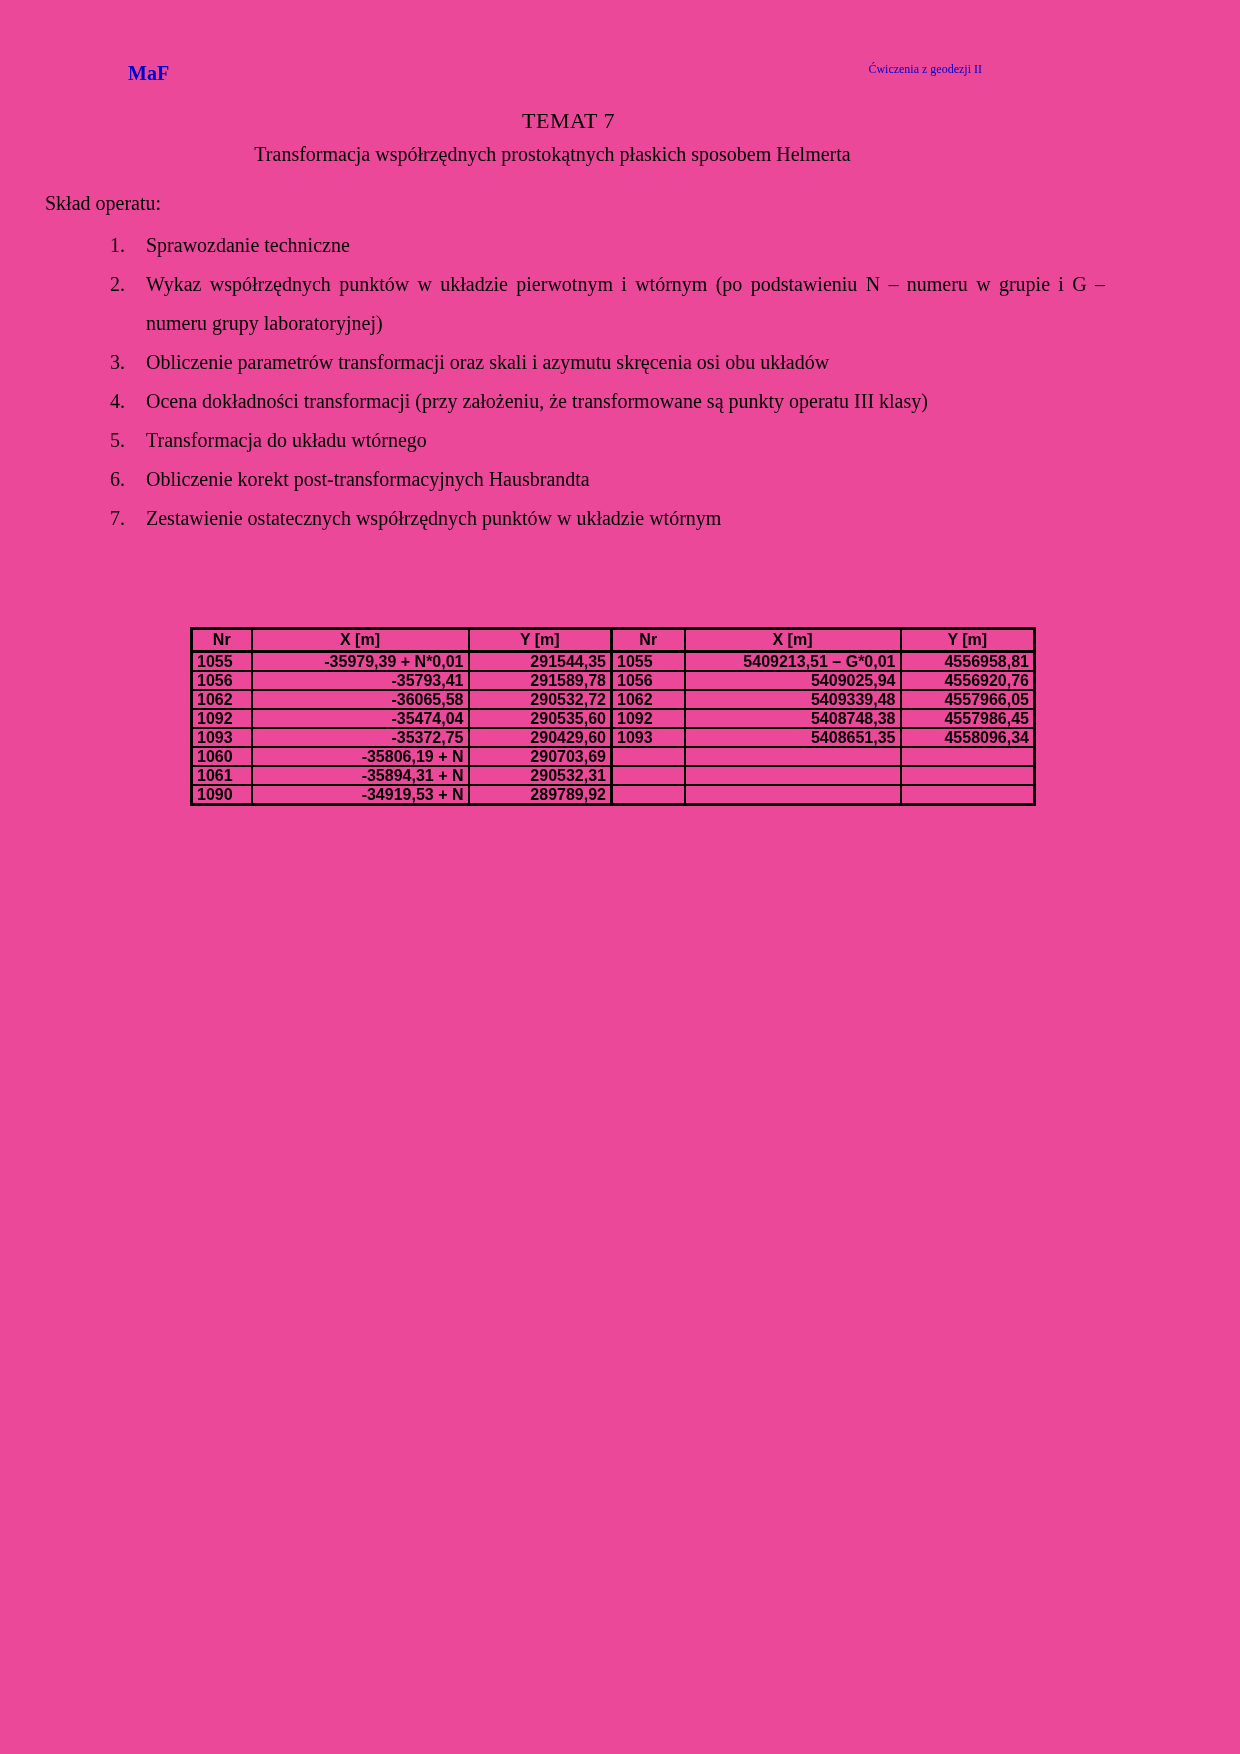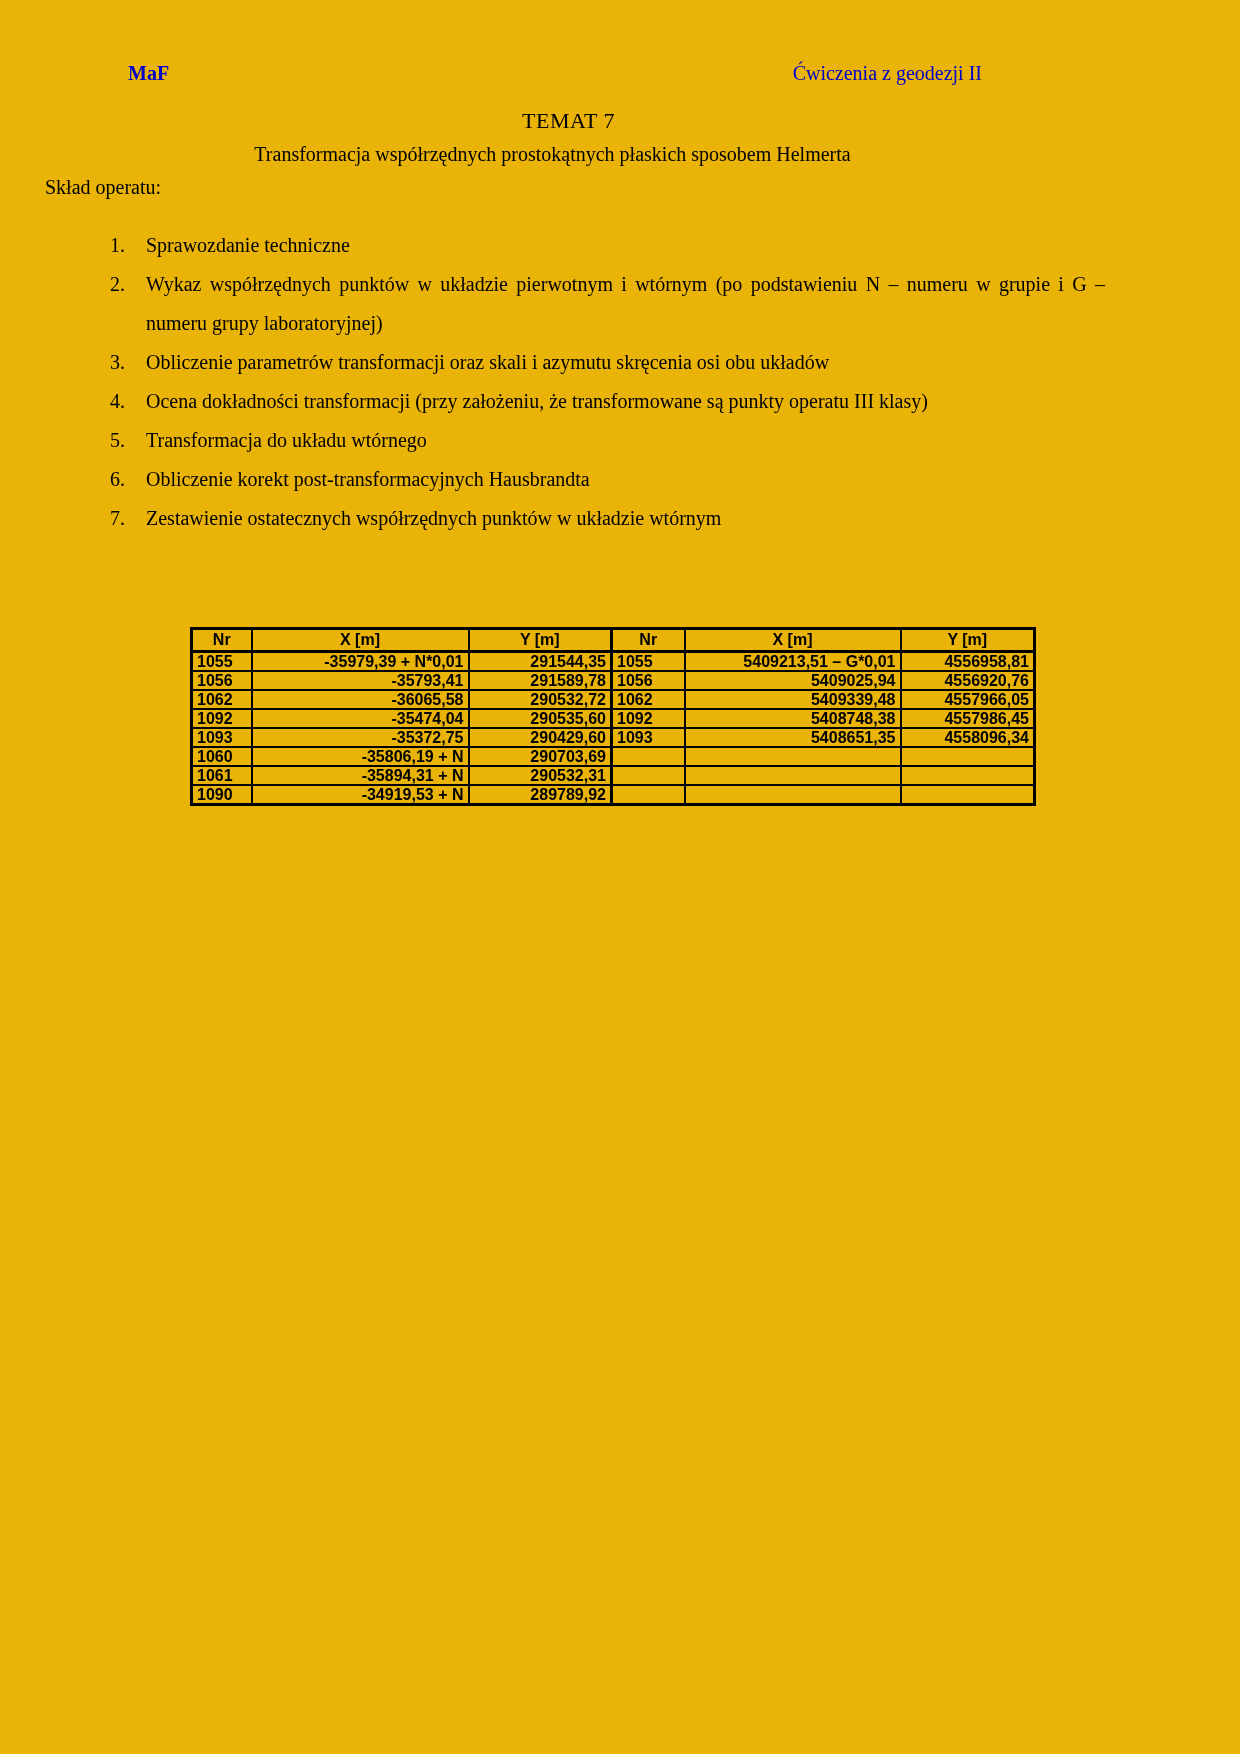--- a/index.html
+++ b/index.html
@@ -1,43 +1,43 @@
 <!DOCTYPE html>
 <html lang="pl"><head>
 <meta charset="utf-8">
 <style>
   html,body{margin:0;padding:0;background:#888;}
   .page{
     position:relative;
     width:1240px;height:1754px;
     margin:0 auto;
-    background:#eab308;
+    background:#ec4899;
     font-family:"Liberation Serif", serif;
     color:#000;
     overflow:hidden;
   }
   
   .hdr-left{
     position:absolute;left:128px;top:62px;
     font-size:20px;font-weight:bold;
   }
   .hdr-right{
     position:absolute;right:258px;top:62px;
-    font-size:20px;
+    font-size:12px;
   }
   
   .title-block{
     position:absolute;left:0;top:108px;width:1105px;
     text-align:center;
   }
   .title-main{font-size:22px;letter-spacing:.5px;padding-left:32px;}
   .title-sub{font-size:20px;margin-top:9px;}
   
   .intro{
-    position:absolute;left:45px;top:176px;
+    position:absolute;left:45px;top:192px;
     font-size:20px;
   }
   .olist{
     position:absolute;left:110px;top:226px;width:995px;
     font-size:20px;
   }
   .olist .item{display:flex;line-height:39px;}
   .olist .num{flex:0 0 36px;}
   .olist .txt{flex:1 1 auto;}
   .olist .txt.justify{text-align:justify;}

